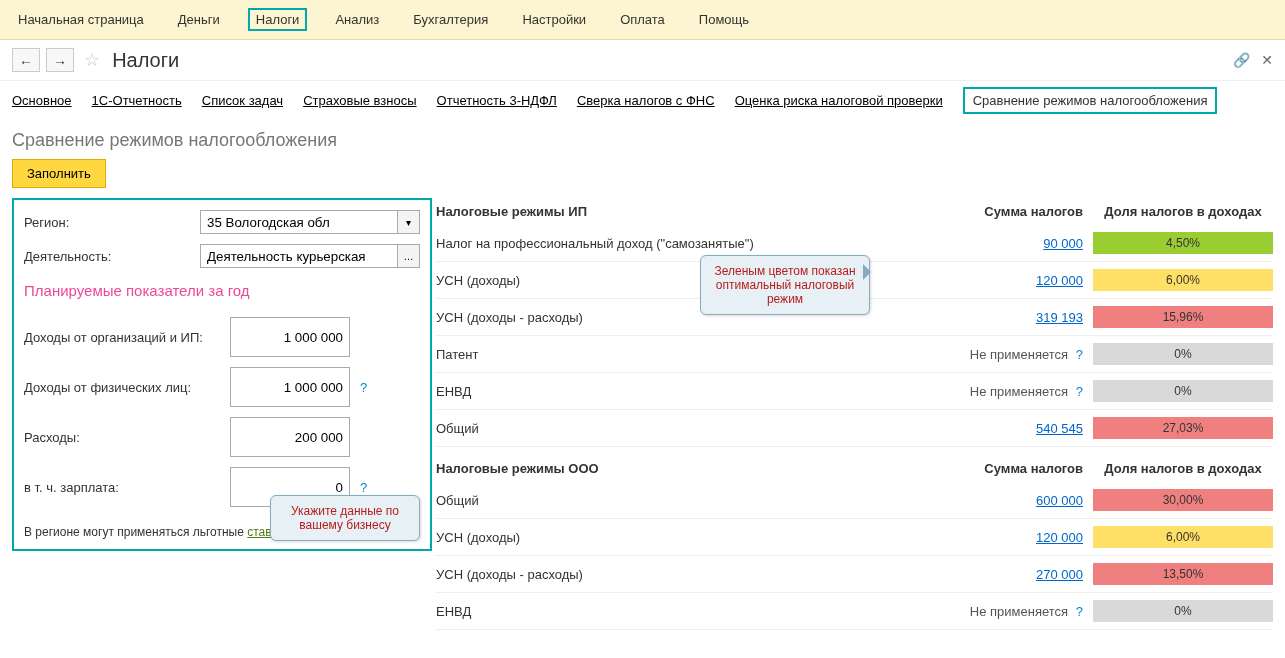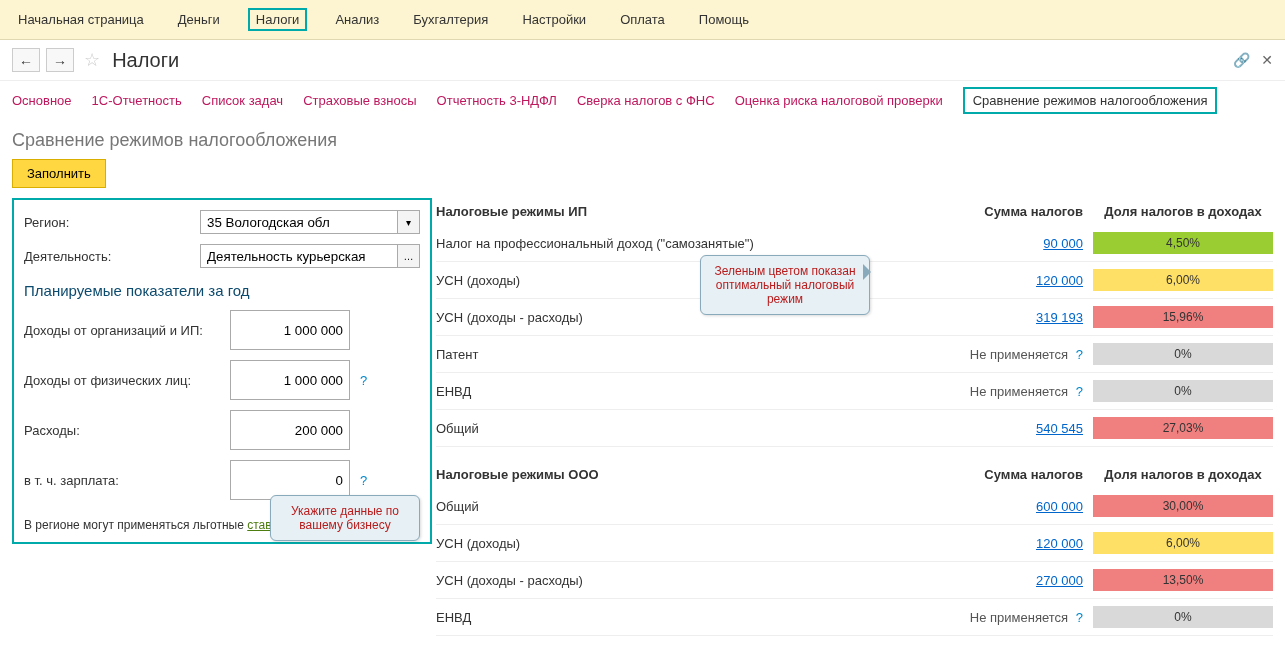--- a/index.html
+++ b/index.html
@@ -8,32 +8,32 @@
 .top-menu-item { cursor: pointer; padding: 4px 6px; }
 .top-menu-item.active { border: 2px solid #0aa; padding: 2px 6px; }
 .toolbar { padding: 8px 12px; display: flex; align-items: center; gap: 6px; border-bottom: 1px solid #eee; }
 .nav-btn { width: 28px; height: 24px; border: 1px solid #ccc; background: #f8f8f8; display: flex; align-items: center; justify-content: center; cursor: pointer; font-size: 14px; }
 .star { color: #ccc; font-size: 18px; cursor: pointer; margin-left: 4px; }
 .page-title { font-size: 20px; margin-left: 6px; }
 .toolbar-right { margin-left: auto; display: flex; gap: 10px; }
 .link-icon { color: #999; cursor: pointer; font-size: 14px; }
 .close-icon { color: #666; cursor: pointer; font-size: 14px; }
 .subnav { padding: 6px 12px; display: flex; gap: 20px; align-items: center; flex-wrap: nowrap; }
-.subnav a { color: #be185d; cursor: pointer; white-space: nowrap; }
+.subnav a { color: #000000; text-decoration: underline; cursor: pointer; white-space: nowrap; }
 .subnav-active { border: 2px solid #0aa; padding: 4px 8px; color: #333 !important; text-decoration: none !important; }
 .section-title { font-size: 18px; color: #777; margin: 10px 12px 8px; }
 .fill-btn { margin: 0 12px 10px; padding: 6px 14px; background: #ffd740; border: 1px solid #d9ae00; cursor: pointer; font-size: 13px; }
 .content { display: flex; padding: 0 12px; gap: 4px; align-items: flex-start; }
 .left-panel { width: 420px; border: 2px solid #0aa; padding: 10px; position: relative; }
 .form-row { display: flex; align-items: center; margin-bottom: 10px; gap: 6px; }
 .form-label { width: 170px; }
 .form-select { flex: 1; display: flex; }
 .form-select input { flex: 1; padding: 3px 6px; border: 1px solid #aaa; height: 24px; }
 .form-select button { width: 22px; height: 24px; border: 1px solid #aaa; border-left: none; background: #f4f4f4; cursor: pointer; font-size: 10px; }
-.section-sub { color: #0c4a6e; font-size: 15px; margin: 14px 0 11px; }
+.section-sub { color: #ec4899; font-size: 15px; margin: 14px 0 18px; }
 .num-input { width: 120px; padding: 3px 6px; border: 1px solid #aaa; text-align: right; height: 40px; }
 .q { color: #0088cc; cursor: pointer; margin-left: 4px; }
 .link-underline { color: #4d7c0f; text-decoration: underline; cursor: pointer; }
 .note-row { margin-top: 18px; font-size: 12px; }
 .callout { background: #e6f0f5; border: 1px solid #88aabb; border-radius: 6px; padding: 8px 12px; text-align: center; color: #b91c1c; box-shadow: 1px 1px 3px rgba(0,0,0,0.15); font-size: 12px; }
 .callout-left { position: absolute; left: 270px; top: 495px; width: 150px; }
 .right-panel { flex: 1; }
 .tax-table { width: 100%; }
 .tax-header { display: flex; font-weight: bold; padding: 6px 0; }
 .col-name { flex: 1; }
@@ -173,21 +173,21 @@
             <div class="share-bar bar-gray">0%</div>
           </div>
         </div>
         <div class="tax-row">
           <div class="col-name">Общий</div>
           <div class="col-sum"><a class="sum-link">540 545</a></div>
           <div class="col-share">
             <div class="share-bar bar-red">27,03%</div>
           </div>
         </div>
-        <div class="tax-header" style="margin-top:14px">
+        <div class="tax-header" style="margin-top:8px">
           <div class="col-name">Налоговые режимы ООО</div>
           <div class="col-sum">Сумма налогов</div>
           <div class="col-share">Доля налогов в доходах</div>
         </div>
         <div class="tax-row">
           <div class="col-name">Общий</div>
           <div class="col-sum"><a class="sum-link">600 000</a></div>
           <div class="col-share">
             <div class="share-bar bar-red">30,00%</div>
           </div>

